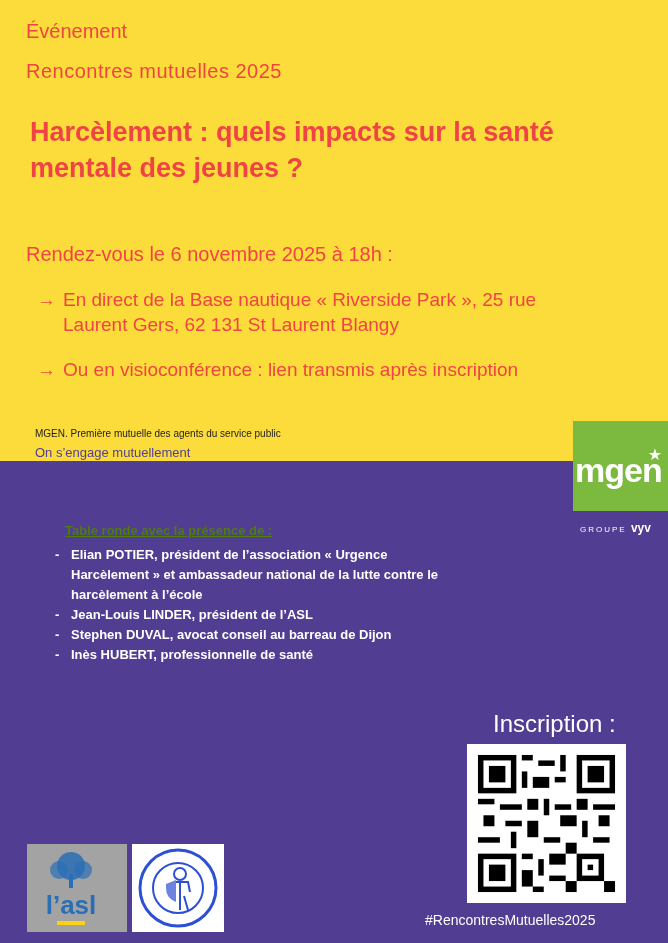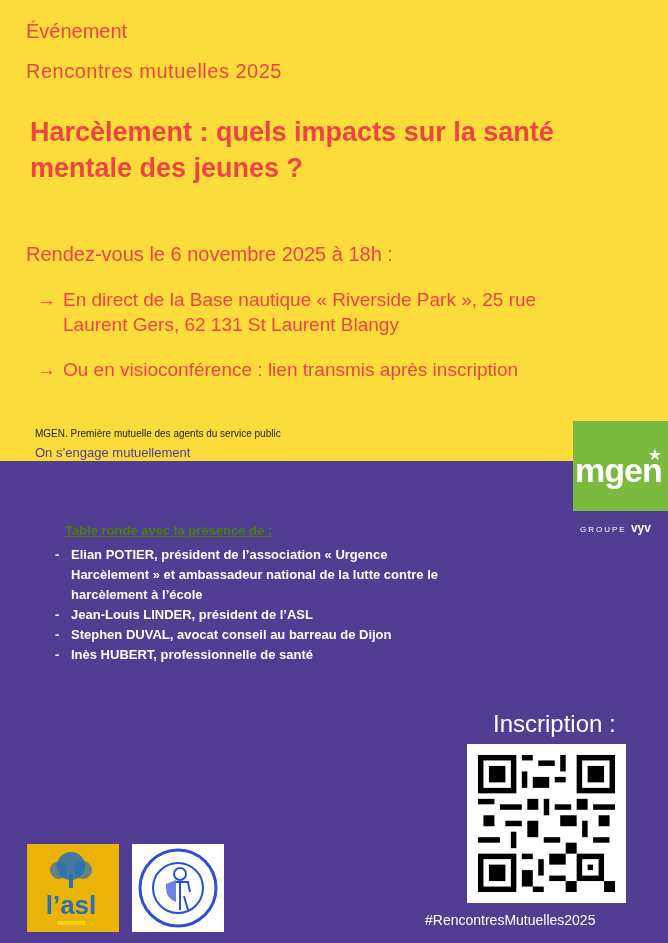--- a/index.html
+++ b/index.html
@@ -23,21 +23,21 @@
   .logo-mgen .star { position:absolute; right:6px; top:24px; color:#fff; font-size:16px; }
   .groupe { left:580px; top:521px; color:#fff; font-size:8px; letter-spacing:2px; }
   .groupe b { font-size:12px; letter-spacing:0; }
   .table-head { left:42px; top:523px; color:#4d7c0f; font-size:13px; font-weight:bold; text-decoration:underline;margin-left:23px; }
   .panel { left:55px; top:545px; color:#fff; font-size:13px; font-weight:bold; line-height:20px; width:400px; }
   .panel .row { display:flex; }
   .panel .dash { width:16px; flex:none; }
   .insc { left:467px; top:710px; color:#fff; font-size:24px;margin-left:26px; }
   .qr { left:467px; top:744px; width:159px; height:159px; background:#fff; }
   .hashtag { left:425px; top:912px; color:#fff; font-size:14px; }
-  .logo-asl { left:27px; top:844px; width:92px; height:88px; background:#eab308; }
+  .logo-asl { left:27px; top:844px; width:100px; height:88px; background:#a3a3a3; }
   .logo-ff { left:132px; top:844px; width:92px; height:88px; background:#fff; }
 </style>
 </head>
 <body>
 
 <div class="top"></div>
 <div class="bottom"></div>
 
 <div class="abs eyebrow purple">Événement</div>
 <div class="abs subtitle purple">Rencontres mutuelles 2025</div>

